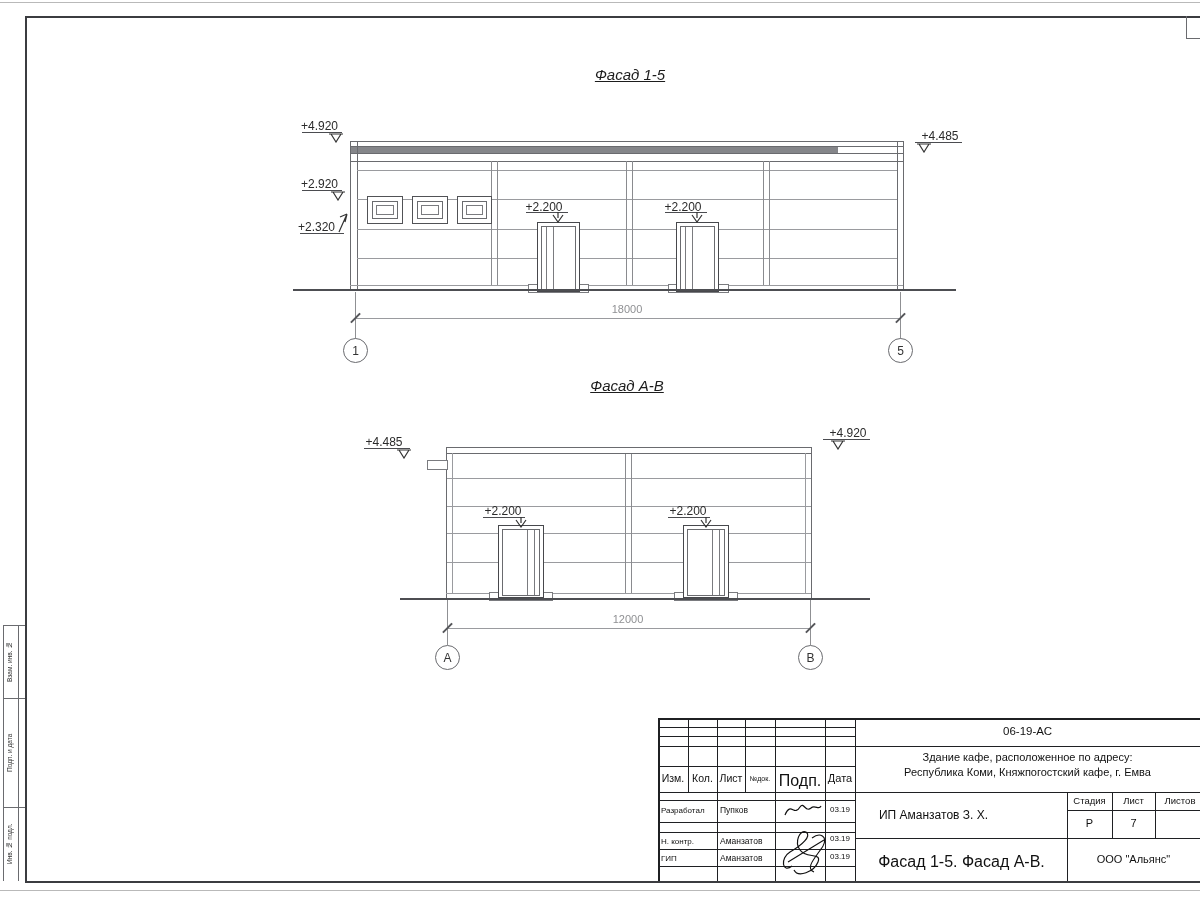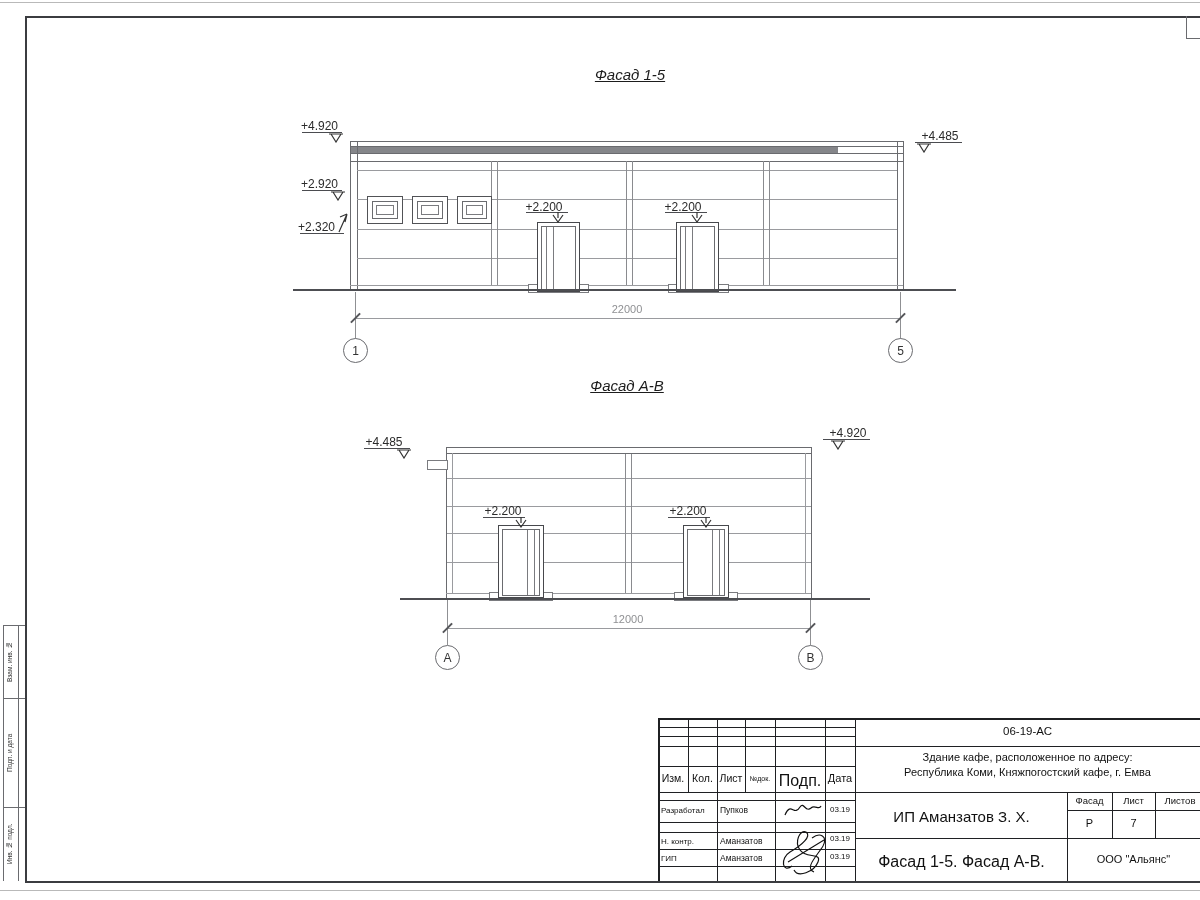--- a/index.html
+++ b/index.html
@@ -149,21 +149,21 @@
   <div class="u" style="left:665px;top:212px;width:42px"></div>
   <svg class="mk" style="left:689px;top:212px" width="16" height="11">
       <path d="M8,0 V6 M3,3 L8,10 L13,3" fill="none" stroke="#333" stroke-width="1.2"></path>
     </svg>
 
   <div class="vl" style="left:355px;top:292px;height:47px;background:#8f9093"></div>
   <div class="vl" style="left:900px;top:292px;height:47px;background:#8f9093"></div>
   <div class="hlL" style="left:355px;top:318px;width:545px"></div>
   <div class="tick" style="left:349px;top:317px"></div>
   <div class="tick" style="left:894px;top:317px"></div>
-  <div class="t dimtxt" style="left:577px;top:303px;width:100px">22000</div>
+  <div class="t dimtxt" style="left:577px;top:303px;width:100px">18000</div>
   <div class="c" style="left:343px;top:338px">
       <span>1</span>
     </div>
   <div class="c" style="left:888px;top:338px">
       <span>5</span>
     </div>
 
   <div class="t ftitle" style="left:557px;top:377px;width:140px">Фасад А-В</div>
 
   <div class="hl" style="left:446px;top:447px;width:365px"></div>
@@ -277,23 +277,23 @@
     <path d="M4,16 C10,2 13,18 19,8 C23,2 24,14 30,9 C34,5 38,12 40,7" fill="none" stroke="#111" stroke-width="1.2"></path>
   </svg>
   <svg class="mk" style="left:778px;top:828px" width="54" height="52">
     <path d="M14,38 C4,46 2,30 12,24 C24,17 34,8 28,4 C22,1 16,14 22,22 C28,31 44,24 40,34 C36,44 20,50 16,42" fill="none" stroke="#111" stroke-width="1.2"></path>
     <path d="M34,10 C42,4 50,8 45,18 C39,28 26,40 36,44 M10,34 L46,12" fill="none" stroke="#111" stroke-width="1.1"></path>
   </svg>
 
   <div class="tb ctr" style="left:855px;top:725px;width:345px;font-size:11.5px">06-19-АС</div>
   <div class="tb ctr" style="left:860px;top:751px;width:335px;font-size:11px">Здание кафе, расположенное по адресу:</div>
   <div class="tb ctr" style="left:860px;top:766px;width:335px;font-size:11px">Республика Коми, Княжпогостский кафе, г. Емва</div>
-  <div class="tb ctr" style="left:856px;top:808px;width:211px;font-size:15px">ИП Аманзатов З. Х.</div>
+  <div class="tb ctr" style="left:828px;top:808px;width:211px;font-size:12px">ИП Аманзатов З. Х.</div>
   <div class="tb ctr" style="left:856px;top:853px;width:211px;font-size:16px">Фасад 1-5. Фасад А-В.</div>
-  <div class="tb ctr" style="left:1067px;top:795px;width:45px;font-size:9.5px">Фасад</div>
+  <div class="tb ctr" style="left:1067px;top:795px;width:45px;font-size:9.5px">Стадия</div>
   <div class="tb ctr" style="left:1112px;top:795px;width:43px;font-size:9.5px">Лист</div>
   <div class="tb ctr" style="left:1155px;top:795px;width:50px;font-size:9.5px">Листов</div>
   <div class="tb ctr" style="left:1067px;top:817px;width:45px;font-size:11px">Р</div>
   <div class="tb ctr" style="left:1112px;top:817px;width:43px;font-size:11px">7</div>
   <div class="tb ctr" style="left:1155px;top:817px;width:50px;font-size:11px"></div>
   <div class="tb ctr" style="left:1067px;top:853px;width:133px;font-size:11px">ООО "Альянс"</div>
 
 </div>
 
 </body></html>

